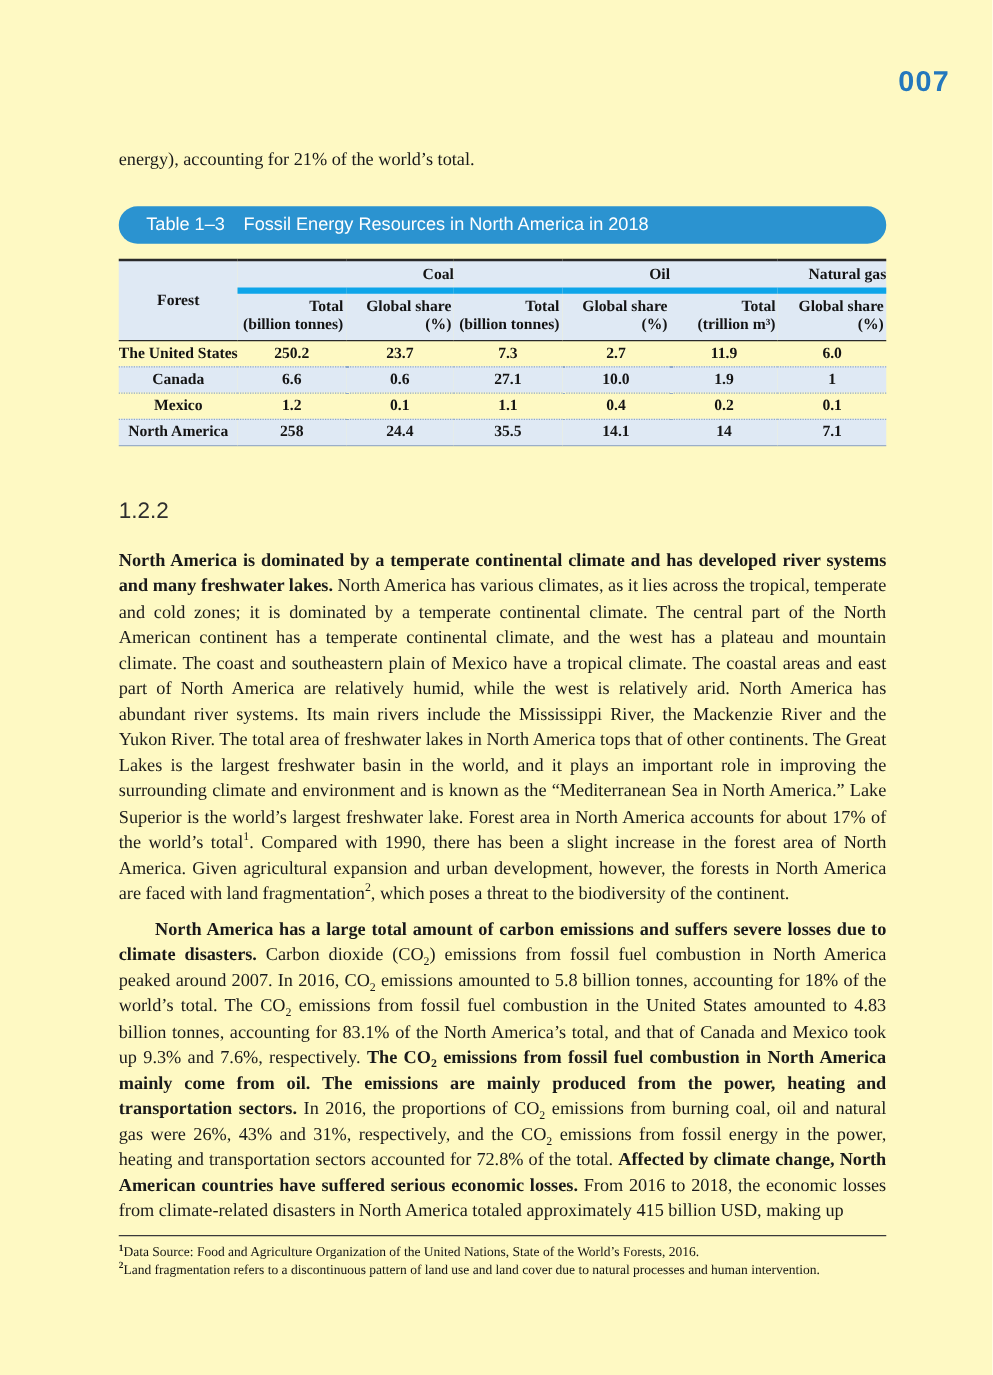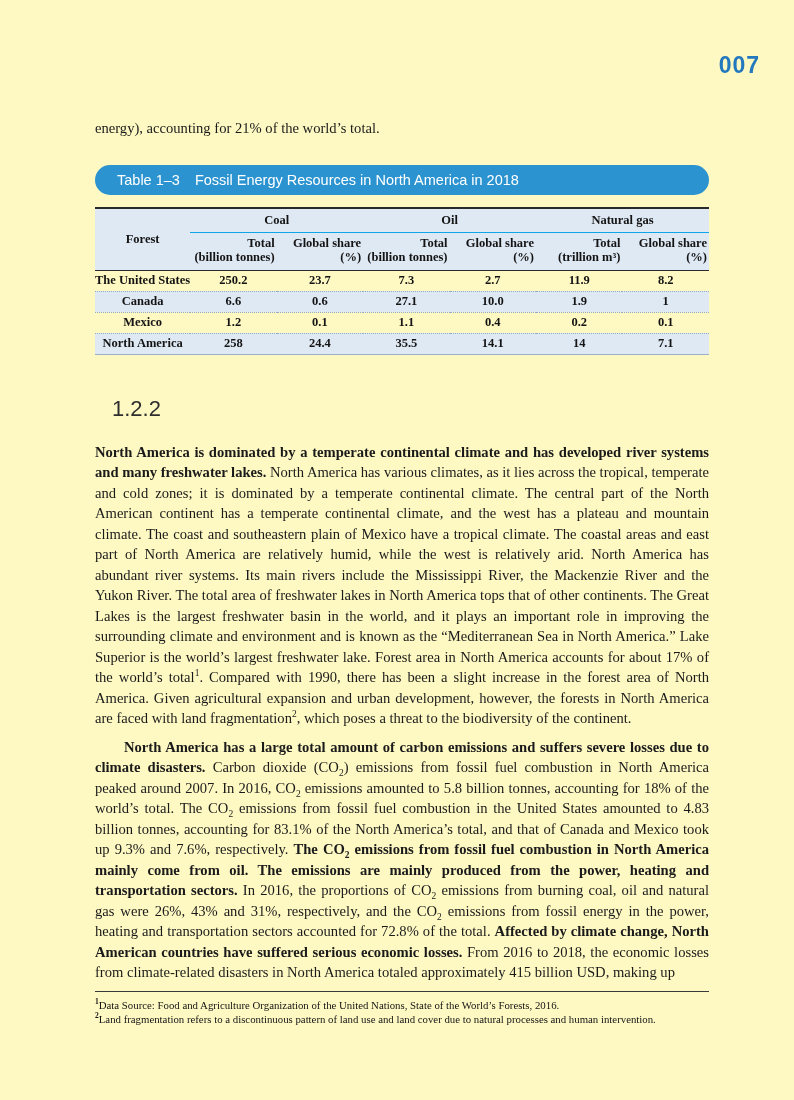--- a/index.html
+++ b/index.html
@@ -35,33 +35,32 @@
     border-collapse:collapse;
     font-family:"Liberation Serif", serif; font-weight:bold;
     font-size:12.5px; color:#141414;
     border-top:2px solid #2a2a2a;
     border-bottom:1px solid #9bafc8;
   }
   table.data col.region-col { width:15.5%; }
   table.data col.val-col { width:14.08%; }
   thead th { background:#dfe9f4; font-weight:bold; vertical-align:middle; }
   thead { border-bottom:1px solid #2a2a2a; }
-  th.group { height:24px; border-bottom:1px solid #0ea5e9; }
+  th.group { height:24px; border-bottom:5px solid #0ea5e9;text-align:right; }
   th.region-head { }
   tr.sub-row th { height:36px; line-height:14.5px; padding:3px 2px 5px;text-align:right; }
   tbody td { text-align:center; height:21px; vertical-align:middle; }
   tbody tr + tr { border-top:1px dotted #8fa9c9; }
   tbody tr.alt { background:#dfe9f4; }
 
   h2.section {
     margin-top:41px;
     font-family:"Liberation Sans", sans-serif;
-    font-weight:400; font-size:22px; color:#2e2e2e;
+    font-weight:400; font-size:18px; color:#2e2e2e;
     display:flex;
-    margin-left:17px;
   }
   h2.section .sec-title { margin-left:17px; }
 
   p.body-par {
     margin-top:20px;
     font-size:14.6px; line-height:20.5px;
     text-align:justify;
   }
   p.body-par.indent { text-indent:29px; margin-top:8px; }
   .b { font-weight:bold; }
@@ -128,21 +127,21 @@
           </tr>
       </thead>
       <tbody>
           <tr>
             <td>The United States</td>
             <td>250.2</td>
             <td>23.7</td>
             <td>7.3</td>
             <td>2.7</td>
             <td>11.9</td>
-            <td>8.2</td>
+            <td>6.0</td>
           </tr>
           <tr class="alt">
             <td>Canada</td>
             <td>6.6</td>
             <td>0.6</td>
             <td>27.1</td>
             <td>10.0</td>
             <td>1.9</td>
             <td>1</td>
           </tr>

